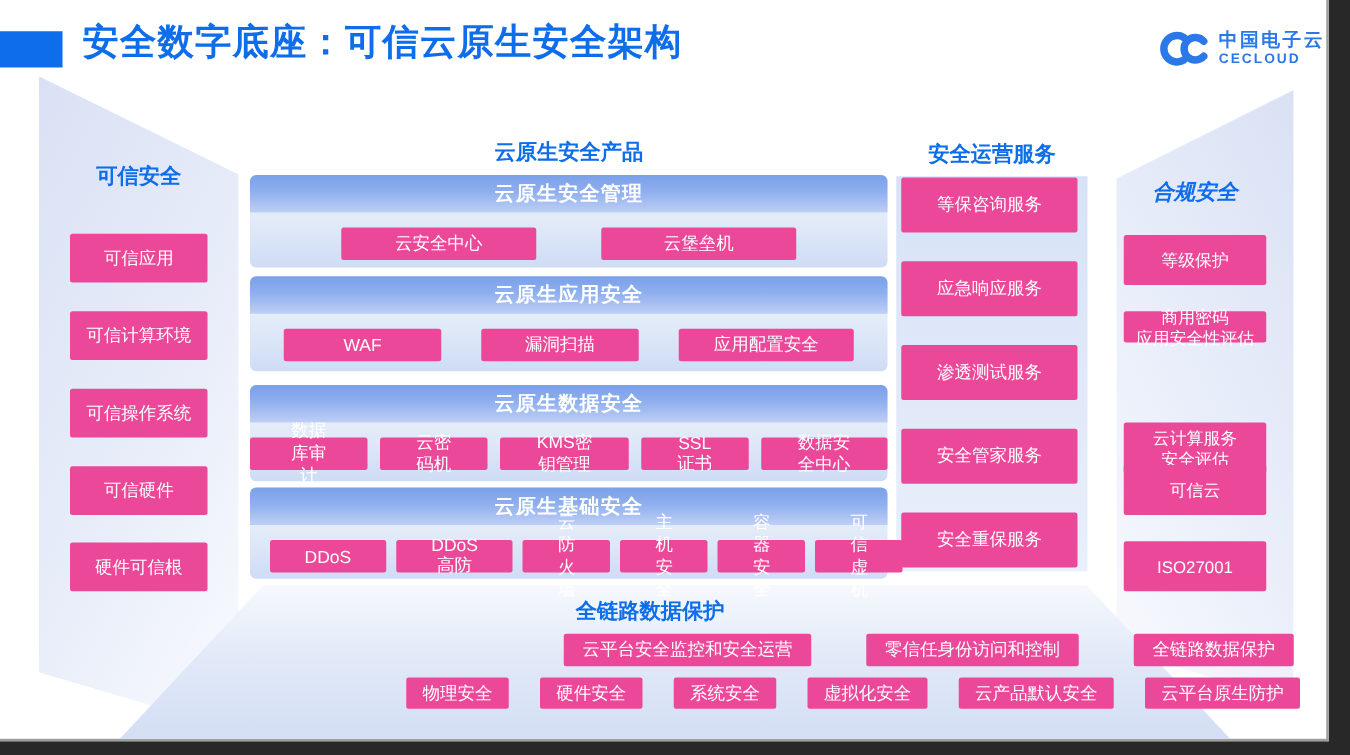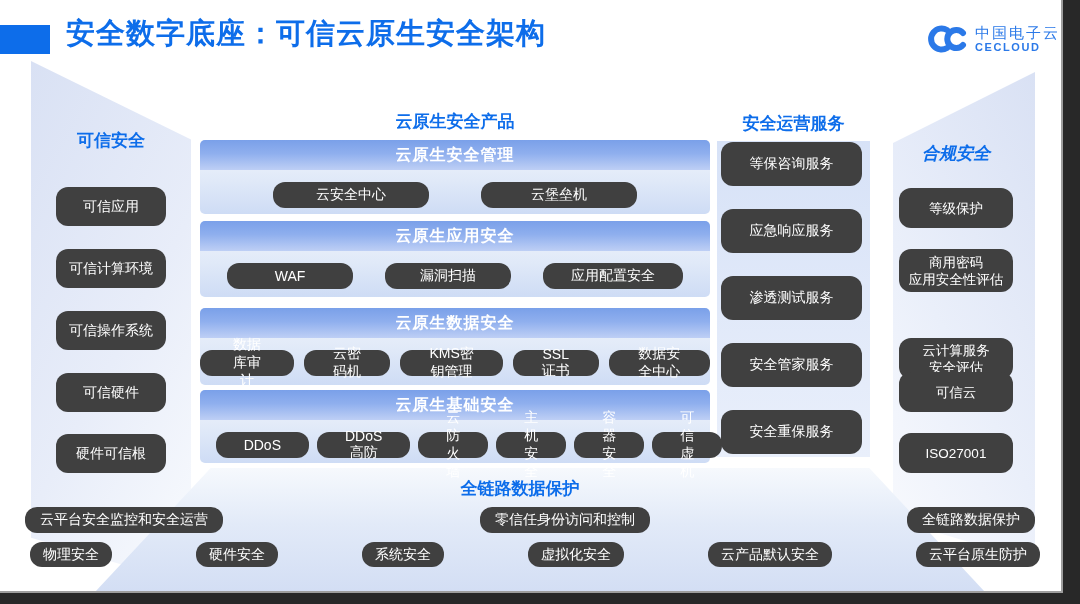--- a/index.html
+++ b/index.html
@@ -4,58 +4,58 @@
 <style>
   html,body{margin:0;padding:0;}
   body{font-family:"Liberation Sans","DejaVu Sans",sans-serif;}
   .stage{position:relative;width:1080px;height:604px;background:#282828;overflow:hidden;}
   .slide{position:absolute;left:0;top:0;width:1061px;height:591px;background:#ffffff;
          border-right:2px solid #9e9e9e;border-bottom:2px solid #9e9e9e;overflow:hidden;}
   
   .accent{position:absolute;left:0;top:25px;width:50px;height:29px;background:#0D6DEA;}
   .title{position:absolute;left:66px;top:14px;margin:0;font-size:29px;font-weight:800;color:#0D6DEA;letter-spacing:1px;}
   .logo{position:absolute;left:922px;top:23px;display:flex;align-items:center;gap:7px;}
-  .logo-cn{font-size:15px;font-weight:400;color:#2B79E8;letter-spacing:2px;line-height:17px;}
+  .logo-cn{font-size:15px;font-weight:700;color:#2B79E8;letter-spacing:2px;line-height:17px;}
   .logo-en{font-size:11px;font-weight:700;color:#2B79E8;letter-spacing:1.6px;line-height:13px;}
   
   .wall-l{position:absolute;left:31px;top:61px;width:160px;height:524px;
           clip-path:polygon(0 0,100% 15%,100% 100%,0 91%);
           background:linear-gradient(118deg,#d9e1f4 0%,#e8edf9 55%,#f9fbfe 100%);}
   .wall-r{position:absolute;left:893px;top:72px;width:142px;height:514px;
           clip-path:polygon(0 13.8%,100% 0,100% 95.3%,0 87%);
           background:linear-gradient(242deg,#d9e1f4 0%,#eaeffa 55%,#fafbfe 100%);}
   .floor{position:absolute;left:95px;top:468px;width:890px;height:124px;
          clip-path:polygon(13% 0,87% 0,100% 100%,0 100%);
          background:linear-gradient(180deg,#f6f9fd 0%,#e2eaf8 45%,#d3def4 100%);}
   .svc-strip{position:absolute;left:717px;top:141px;width:153px;height:316px;
              background:linear-gradient(180deg,#d7e2f7 0%,#e9effb 100%);}
   
   .hdr{position:absolute;font-size:17px;font-weight:800;color:#0D6DEA;text-align:center;}
-  .btn{background:#404040;color:#ffffff;font-size:14px;display:flex;align-items:center;
-       justify-content:center;border-radius:12px;text-align:center;}
+  .btn{background:#ec4899;color:#ffffff;font-size:14px;display:flex;align-items:center;
+       justify-content:center;border-radius:2px;text-align:center;}
   .abtn{position:absolute;}
   
   .t-btn{left:56px;width:110px;height:39px;}
   
   .sec{position:absolute;left:200px;width:510px;border-radius:5px;
        background:linear-gradient(180deg,#f1f5fc 0%,#e0e9f8 55%,#cedcf5 100%);}
   .banner{height:30px;border-radius:5px 5px 0 0;display:flex;align-items:center;justify-content:center;
           color:#ffffff;font-size:16px;font-weight:700;letter-spacing:1px;
           background:linear-gradient(180deg,#7AA0E9 0%,#8FAFEE 45%,#BECFF5 100%);}
   .row{display:flex;justify-content:center;margin-top:12px;}
   .row .btn{height:26px;padding:0 28px;box-sizing:border-box;}
   .g52{gap:52px;} .g32{gap:32px;} .g10{gap:10px;} .g8{gap:8px;margin-left:28px;}
   .w156{min-width:156px;} .w126{min-width:126px;}
   
   .s-btn{left:721px;width:141px;height:44px;}
   
   .c-btn{left:899px;width:114px;flex-direction:column;line-height:17px;font-size:13.5px;}
   .c-btn span{display:block;}
   
-  .p-row{position:absolute;display:flex;justify-content:space-between;}
+  .p-row{position:absolute;display:flex;justify-content:flex-end;}
   .p-row .btn{height:26px;padding:0 15px;}
   .p-row2 .btn{height:25px;padding:0 13px;}
 </style>
 </head>
 <body>
 
 <div class="stage">
   <div class="slide">
 
     <div class="wall-l"></div>
@@ -130,21 +130,21 @@
     <div class="btn abtn s-btn" style="top:209px;">应急响应服务</div>
     <div class="btn abtn s-btn" style="top:276px;">渗透测试服务</div>
     <div class="btn abtn s-btn" style="top:343px;">安全管家服务</div>
     <div class="btn abtn s-btn" style="top:410px;">安全重保服务</div>
 
     <div class="hdr" style="left:894px;top:142px;width:124px;font-style:italic;">合规安全</div>
     <div class="btn abtn c-btn" style="top:188px;height:40px;">
       <span>等级保护</span>
       <span></span>
     </div>
-    <div class="btn abtn c-btn" style="top:249px;height:43px;">
+    <div class="btn abtn c-btn" style="top:249px;height:25px;">
       <span>商用密码</span>
       <span>应用安全性评估</span>
     </div>
     <div class="btn abtn c-btn" style="top:310px;height:41px;margin-top:28px;">
       <span>云计算服务</span>
       <span>安全评估</span>
     </div>
     <div class="btn abtn c-btn" style="top:372px;height:40px;">
       <span>可信云</span>
       <span></span>
@@ -153,21 +153,21 @@
       <span>ISO27001</span>
       <span></span>
     </div>
 
     <div class="hdr" style="left:250px;top:477px;width:540px;">全链路数据保护</div>
     <div class="p-row" style="left:25px;top:507px;width:1010px;gap:44px;">
       <div class="btn">云平台安全监控和安全运营</div>
       <div class="btn">零信任身份访问和控制</div>
       <div class="btn">全链路数据保护</div>
     </div>
-    <div class="p-row p-row2" style="left:30px;top:542px;width:1010px;gap:36px;font-family:Liberation Serif, serif;">
+    <div class="p-row p-row2" style="left:30px;top:542px;width:1010px;gap:25px;font-family:Liberation Serif, serif;">
       <div class="btn">物理安全</div>
       <div class="btn">硬件安全</div>
       <div class="btn">系统安全</div>
       <div class="btn">虚拟化安全</div>
       <div class="btn">云产品默认安全</div>
       <div class="btn">云平台原生防护</div>
     </div>
 
   </div>
 </div>

